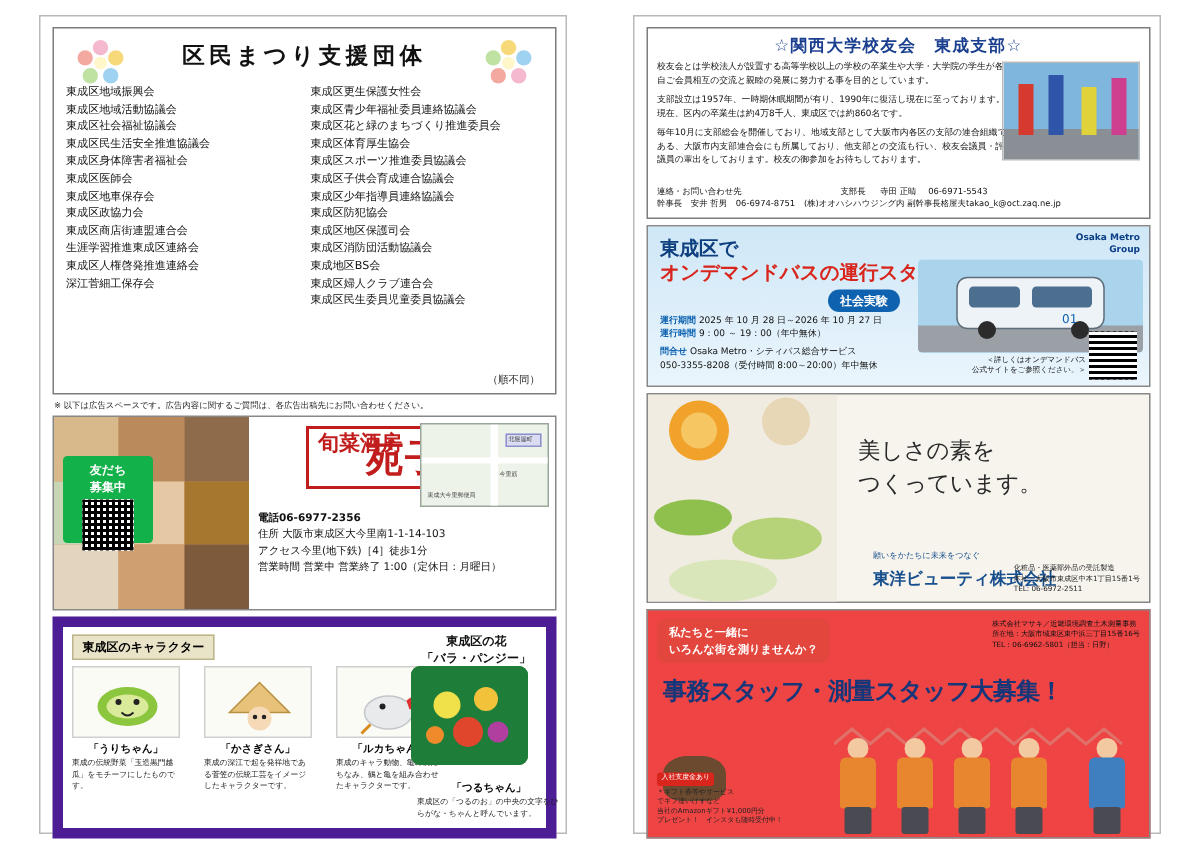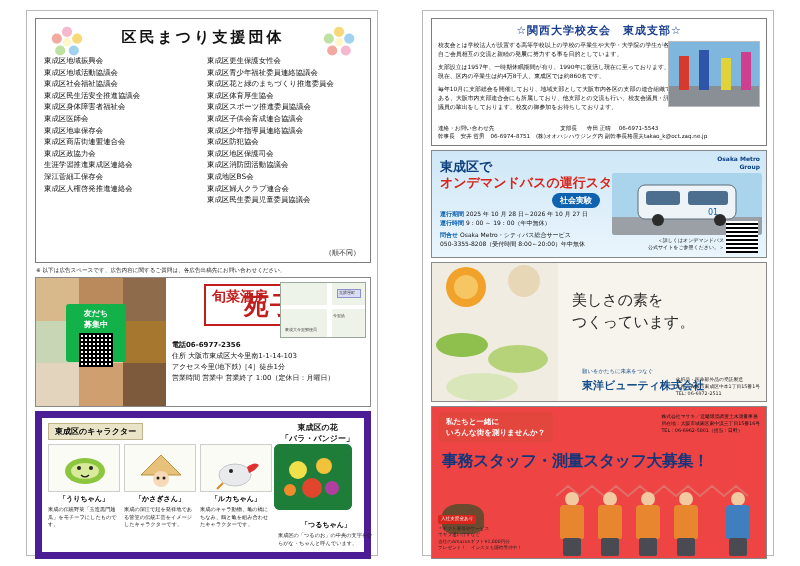--- a/index.html
+++ b/index.html
@@ -59,21 +59,20 @@
   }
   .ad-food { width:130px; height:100%; position:relative; background:#c98f63; }
   .food-grid { position:absolute; inset:0; display:grid;
     grid-template-columns:1fr 1fr 1fr; grid-template-rows:1fr 1fr 1fr; }
   .fg { width:100%; height:100%; }
   .line-badge {
     position:absolute; left:6px; top:26px; width:60px; height:58px;
     background:#13b149; border-radius:3px; color:#fff;
     font-size:8px; font-weight:bold; text-align:center; padding-top:4px;
     line-height:11px;
-    margin-left:24px;
   }
   .qr {
     width:34px; height:34px; margin:3px auto 0;
     background:
       repeating-linear-gradient(0deg,#000 0 2px,#fff 2px 4px),
       repeating-linear-gradient(90deg,#000 0 2px,#fff 2px 4px);
     background-blend-mode:multiply; background-color:#fff;
   }
   .ad-shop { flex:1; position:relative; background:#fff; padding:4px 5px; }
   .shop-logo {
@@ -105,21 +104,21 @@
   }
   .char-head {
     position:absolute; left:6px; top:5px; font-size:8px; font-weight:bold;
     background:#e9e3c8; padding:2px 6px; border:1px solid #bdb48c;
   }
   .char-flower-title {
     position:absolute; right:10px; top:4px; font-size:8px; font-weight:bold;
     text-align:center; line-height:11px; color:#111;
   }
   .chars {
-    position:absolute; left:6px; top:26px; width:228px; display:flex; gap:4px;
+    position:absolute; left:6px; top:26px; width:228px; display:flex; gap:16px;
   }
   .char-card { width:72px; }
   .char-art {
     width:72px; height:48px; border:1px solid #cfcfcf; position:relative;
     background:#fbfbf5;
   }
   .char-name {
     text-align:center; font-size:7px; font-weight:bold; margin-top:2px;
   }
   .char-desc { font-size:5.2px; line-height:7.6px; color:#222; margin-top:2px; }
@@ -283,25 +282,25 @@
 
       <div class="orgs-cols">
         <div class="orgs-col">
           <div class="org-item">東成区地域振興会</div>
           <div class="org-item">東成区地域活動協議会</div>
           <div class="org-item">東成区社会福祉協議会</div>
           <div class="org-item">東成区民生活安全推進協議会</div>
           <div class="org-item">東成区身体障害者福祉会</div>
           <div class="org-item">東成区医師会</div>
           <div class="org-item">東成区地車保存会</div>
+          <div class="org-item">東成区政協力会</div>
           <div class="org-item">東成区商店街連盟連合会</div>
-          <div class="org-item">東成区政協力会</div>
           <div class="org-item">生涯学習推進東成区連絡会</div>
+          <div class="org-item">東成区人権啓発推進連絡会</div>
           <div class="org-item">深江菅細工保存会</div>
-          <div class="org-item">東成区人権啓発推進連絡会</div>
         </div>
         <div class="orgs-col">
           <div class="org-item">東成区更生保護女性会</div>
           <div class="org-item">東成区青少年福祉委員連絡協議会</div>
           <div class="org-item">東成区花と緑のまちづくり推進委員会</div>
           <div class="org-item">東成区体育厚生協会</div>
           <div class="org-item">東成区スポーツ推進委員協議会</div>
           <div class="org-item">東成区子供会育成連合協議会</div>
           <div class="org-item">東成区少年指導員連絡協議会</div>
           <div class="org-item">東成区防犯協会</div>

